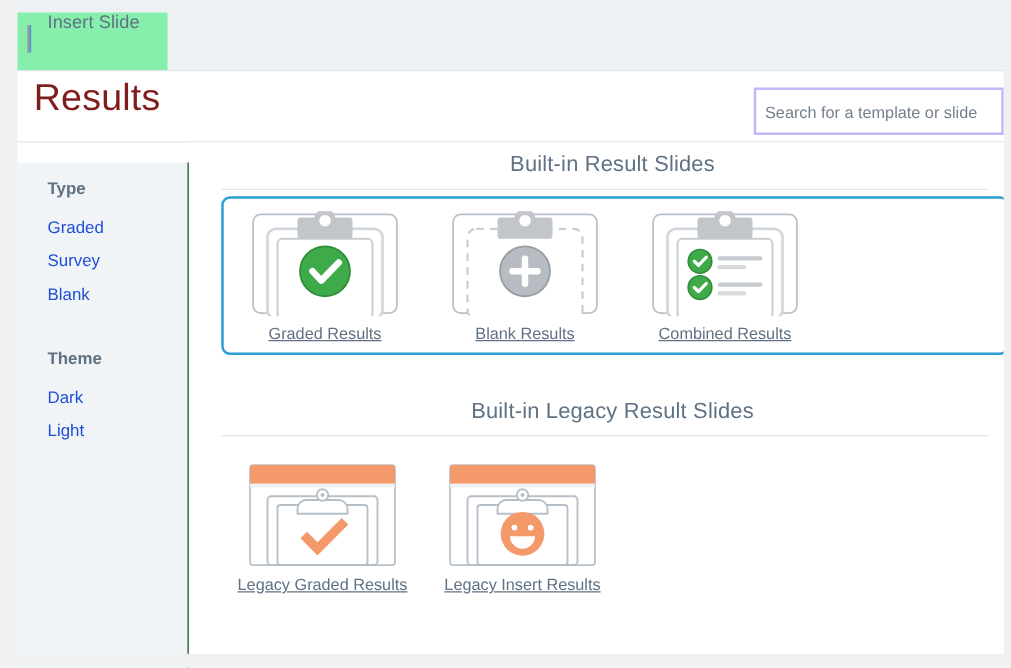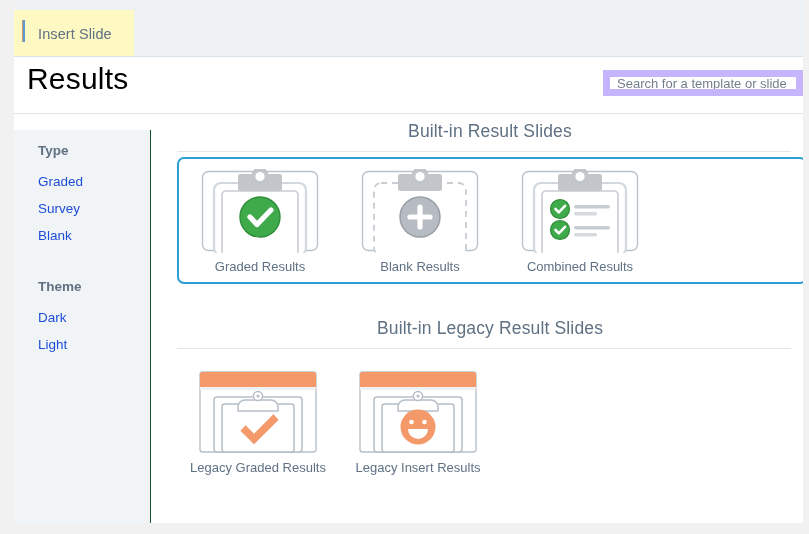--- a/index.html
+++ b/index.html
@@ -30,22 +30,21 @@
     left: 0; top: 0;
     width: 14px; height: 57px;
     background: #f1f1f1;
   }
   #tab-active {
     position: absolute;
     left: 14px; top: 10px;
     height: 47px;
     padding: 0 22px 0 24px;
     display: flex;
-    align-items: center;
-    background: #fef9c3;
+    background: #86efac;
     box-sizing: border-box;
   }
   #tab-caret {
     position: absolute;
     left: 22px;
     top: 20px;
     width: 2px;
     height: 22px;
     background: #5b9bd1;
     border-left: 1px solid #c69a6e;
@@ -77,31 +76,31 @@
     left: 0; top: 0;
     width: 789px;
     height: 57px;
   }
   #page-title {
     position: absolute;
     left: 13px;
     top: 5px;
     font-size: 30px;
     font-weight: 400;
-    color: #000000;
+    color: #7f1d1d;
     letter-spacing: 0.2px;
   }
   #search-input {
     position: absolute;
     left: 589px;
     top: 13px;
     width: 200px;
-    height: 26px;
-    box-sizing: border-box;
-    border: 7px solid #c4b5fd;
+    height: 38px;
+    box-sizing: border-box;
+    border: 2px solid #c4b5fd;
     background: #ffffff;
     font-family: "Liberation Sans", sans-serif;
     font-size: 13px;
     color: #5f7183;
     padding: 0 7px;
     outline: none;
     border-radius: 0;
   }
   #search-input::placeholder {
     color: #737f8c;
@@ -196,20 +195,21 @@
     flex-direction: column;
     align-items: center;
     cursor: default;
   }
   .tile-caption {
     margin-top: 6px;
     font-size: 13px;
     color: #5f7183;
     text-align: center;
     white-space: nowrap;
+    text-decoration: underline;
   }
   .thumb { display: block; }
 
   
   #bottom-strip {
     position: absolute;
     left: 0; top: 523px;
     width: 809px; height: 11px;
     background: #f1f1f1;
   }

